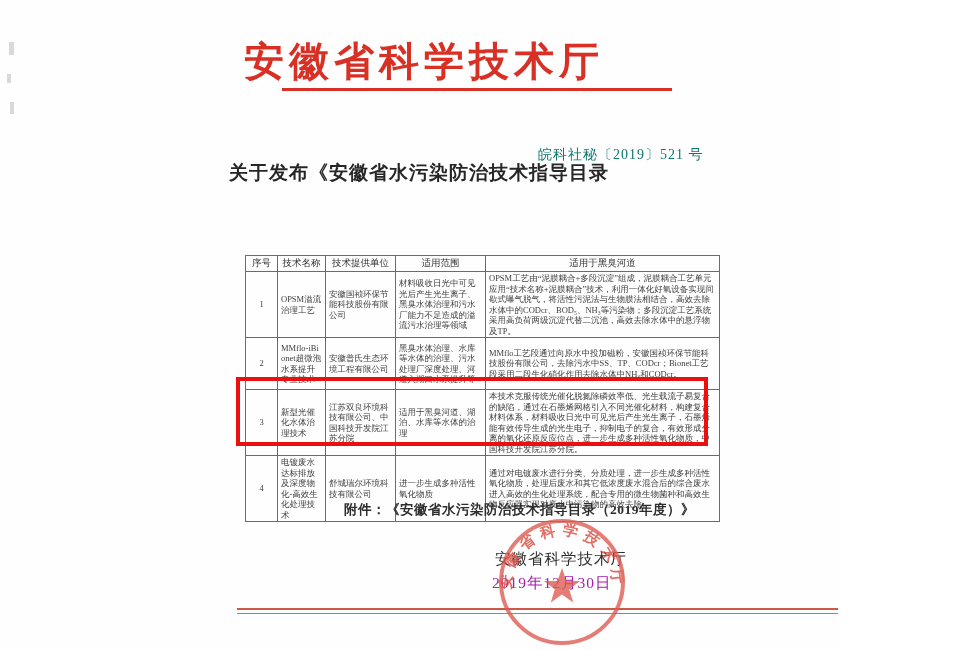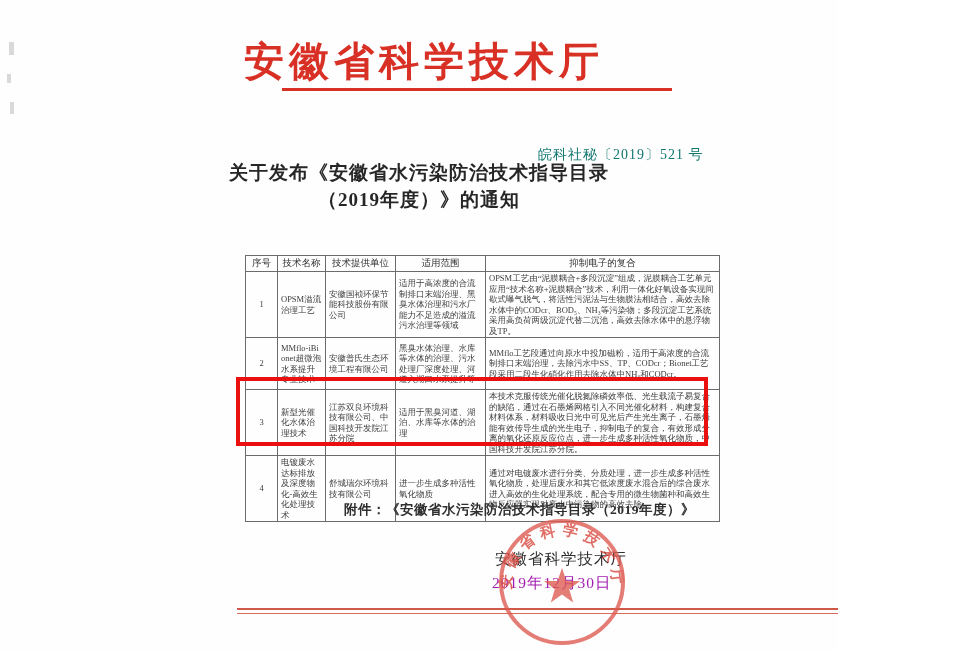--- a/index.html
+++ b/index.html
@@ -55,54 +55,53 @@
   <div class="artifact a2"></div>
   <div class="artifact a3"></div>
 
   <div class="agency">安徽省科学技术厅</div>
   <div class="hrule"></div>
 
   <div class="docnum">皖科社秘〔2019〕521 号</div>
 
   <div class="title">
     <div>关于发布《安徽省水污染防治技术指导目录</div>
-    <div>（2019年度）》的通知</div>
   </div>
 
   <table class="tech-table">
     <colgroup>
       <col style="width:32px">
         <col style="width:48px">
         <col style="width:70px">
       <col style="width:90px">
         <col style="width:234px">
     </colgroup>
     <thead>
       <tr>
           <th>序号</th>
           <th>技术名称</th>
           <th>技术提供单位</th>
           <th>适用范围</th>
-          <th>抑制电子的复合</th>
+          <th>适用于黑臭河道</th>
         </tr>
     </thead>
     <tbody>
         <tr>
           <td class="c-no">1</td>
           <td class="c-name">OPSM溢流治理工艺</td>
           <td class="c-prov">安徽国祯环保节能科技股份有限公司</td>
-          <td class="c-scope">适用于高浓度的合流制排口末端治理、黑臭水体治理和污水厂能力不足造成的溢流污水治理等领域</td>
+          <td class="c-scope">材料吸收日光中可见光后产生光生离子、黑臭水体治理和污水厂能力不足造成的溢流污水治理等领域</td>
           <td class="c-sum">OPSM工艺由“泥膜耦合+多段沉淀”组成，泥膜耦合工艺单元应用“技术名称+泥膜耦合”技术，利用一体化好氧设备实现间歇式曝气脱气，将活性污泥法与生物膜法相结合，高效去除水体中的CODcr、BOD₅、NH₃等污染物；多段沉淀工艺系统采用高负荷两级沉淀代替二沉池，高效去除水体中的悬浮物及TP。</td>
         </tr>
         <tr>
           <td class="c-no">2</td>
           <td class="c-name">MMflo-iBionet超微泡水系提升专业技术</td>
           <td class="c-prov">安徽普氏生态环境工程有限公司</td>
           <td class="c-scope">黑臭水体治理、水库等水体的治理、污水处理厂深度处理、河道入湖口水系提升等</td>
-          <td class="c-sum">MMflo工艺段通过向原水中投加磁粉，适用于高浓度的合流制排口末端治理，去除污水中SS、TP、CODcr；Bionet工艺段采用二段生化硝化作用去除水体中NH₃和CODcr。</td>
+          <td class="c-sum">MMflo工艺段通过向原水中投加磁粉，安徽国祯环保节能科技股份有限公司，去除污水中SS、TP、CODcr；Bionet工艺段采用二段生化硝化作用去除水体中NH₃和CODcr。</td>
         </tr>
         <tr>
           <td class="c-no">3</td>
           <td class="c-name">新型光催化水体治理技术</td>
           <td class="c-prov">江苏双良环境科技有限公司、中国科技开发院江苏分院</td>
           <td class="c-scope">适用于黑臭河道、湖泊、水库等水体的治理</td>
           <td class="c-sum">本技术克服传统光催化脱氮除磷效率低、光生载流子易复合的缺陷，通过在石墨烯网格引入不同光催化材料，构建复合材料体系，材料吸收日光中可见光后产生光生离子，石墨烯能有效传导生成的光生电子，抑制电子的复合，有效形成分离的氧化还原反应位点，进一步生成多种活性氧化物质，中国科技开发院江苏分院。</td>
         </tr>
         <tr>
           <td class="c-no">4</td>

